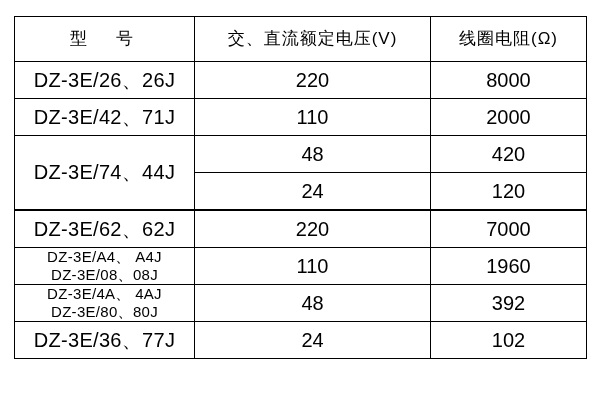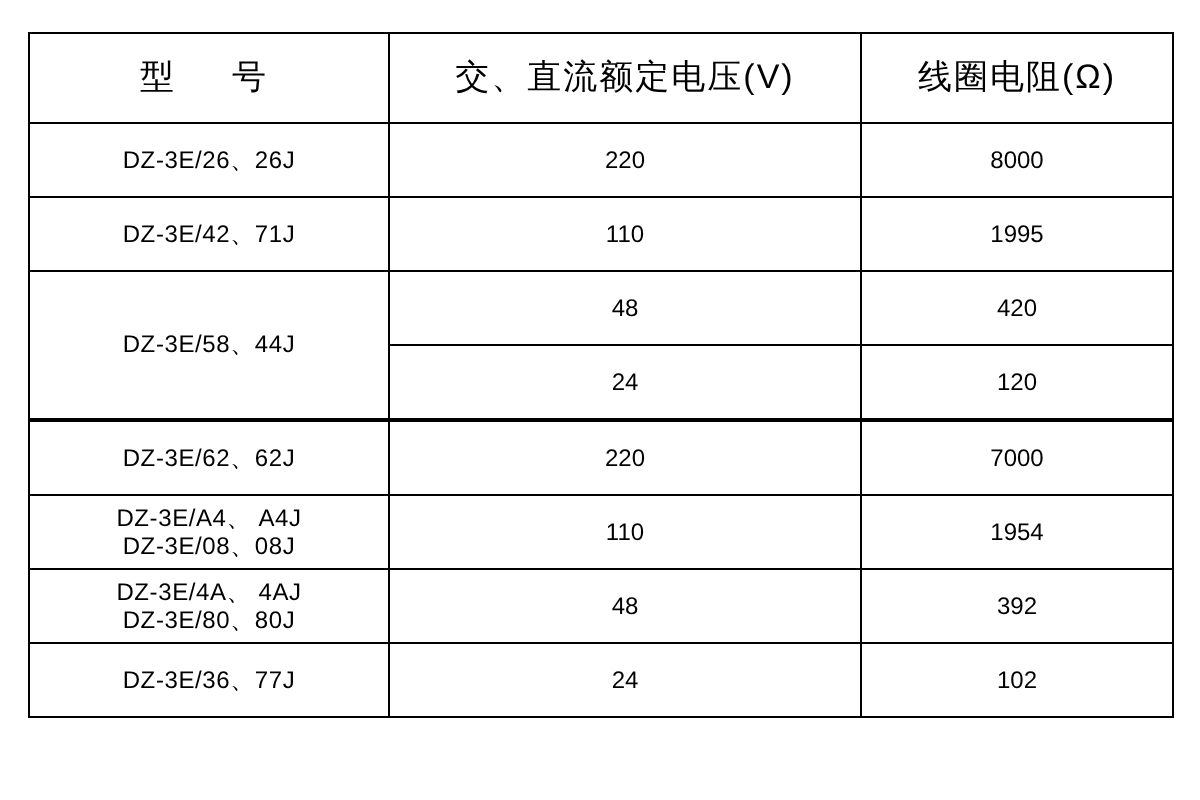--- a/index.html
+++ b/index.html
@@ -33,21 +33,21 @@
     background: #ffffff;
   }
   table.spec col.c1 { width: 180px; }
   table.spec col.c2 { width: 236px; }
   table.spec col.c3 { width: 156px; }
 
   table.spec th, table.spec td {
     border: 1px solid #000000;
     text-align: center;
     vertical-align: middle;
-    font-size: 12px;
+    font-size: 20px;
     color: #000;
     padding: 0;
     line-height: 1.25;
   }
   table.spec thead th {
     height: 44px;
     font-weight: normal;
     font-size: 17px;
     letter-spacing: 1px;
   }
@@ -56,21 +56,21 @@
   }
   table.spec tbody td {
     height: 36px;
   }
   td.model {
     font-size: 15.5px;
     letter-spacing: 0.3px;
     white-space: nowrap;
   }
   td.model.two-line {
-    font-size: 12px;
+    font-size: 15px;
     line-height: 1.18;
   }
   td.model.two-line .ln {
     display: block;
     white-space: nowrap;
   }
   td.value {
     font-size: 16px;
   }
   .thick-top {
@@ -98,43 +98,43 @@
       </thead>
       <tbody>
         <tr>
           <td class="model">DZ-3E/26、26J</td>
           <td class="value">220</td>
           <td class="value">8000</td>
         </tr>
         <tr>
           <td class="model">DZ-3E/42、71J</td>
           <td class="value">110</td>
-          <td class="value">1995</td>
+          <td class="value">2000</td>
         </tr>
         <tr>
-          <td class="model" rowspan="2">DZ-3E/58、44J</td>
+          <td class="model" rowspan="2">DZ-3E/74、44J</td>
           <td class="value">48</td>
           <td class="value">420</td>
         </tr>
         <tr>
           <td class="value">24</td>
           <td class="value">120</td>
         </tr>
         <tr>
           <td class="model thick-top">DZ-3E/62、62J</td>
           <td class="value thick-top">220</td>
           <td class="value thick-top">7000</td>
         </tr>
         <tr>
           <td class="model two-line">
             <span class="ln">DZ-3E/A4、 A4J</span>
             <span class="ln">DZ-3E/08、08J</span>
           </td>
           <td class="value">110</td>
-          <td class="value">1954</td>
+          <td class="value">1960</td>
         </tr>
         <tr>
           <td class="model two-line">
             <span class="ln">DZ-3E/4A、 4AJ</span>
             <span class="ln">DZ-3E/80、80J</span>
           </td>
           <td class="value">48</td>
           <td class="value">392</td>
         </tr>
         <tr>

